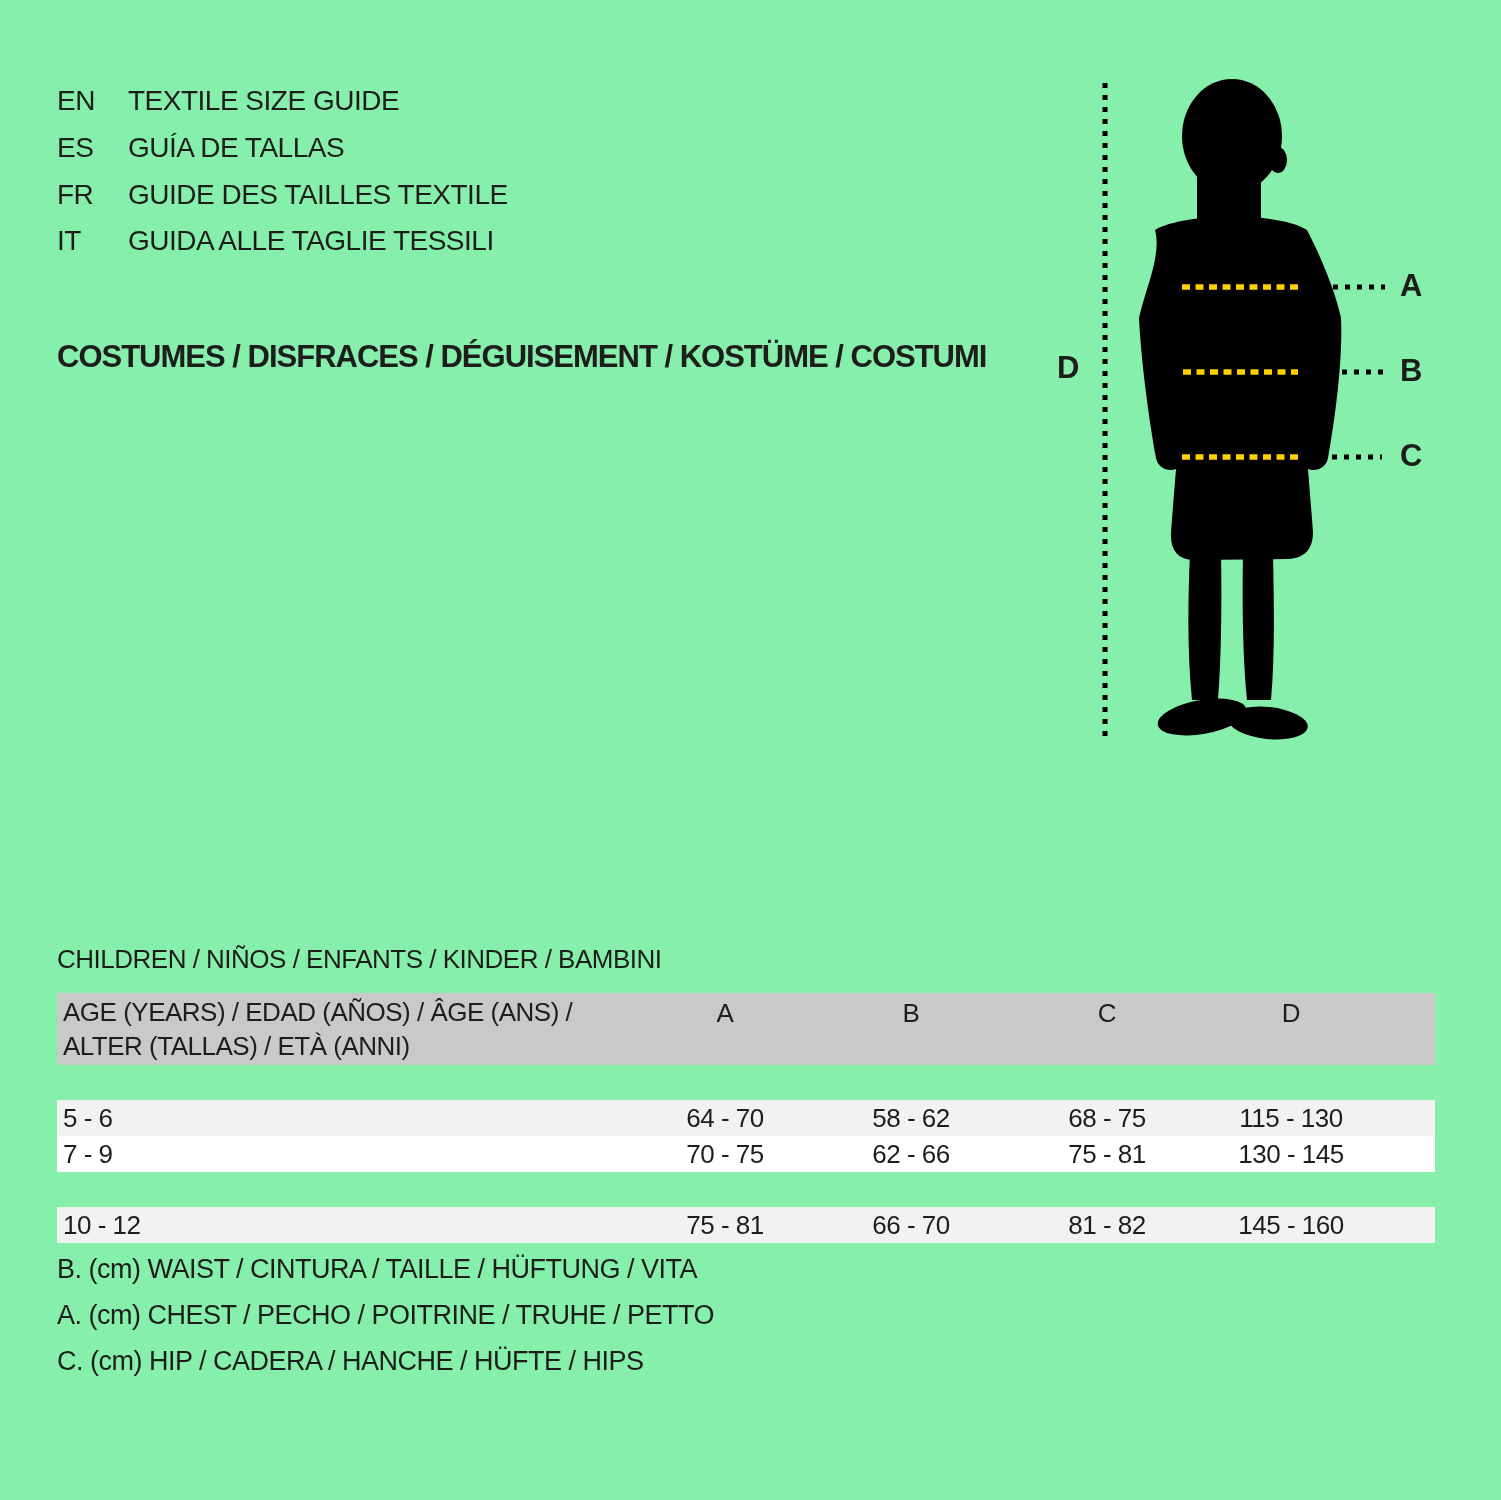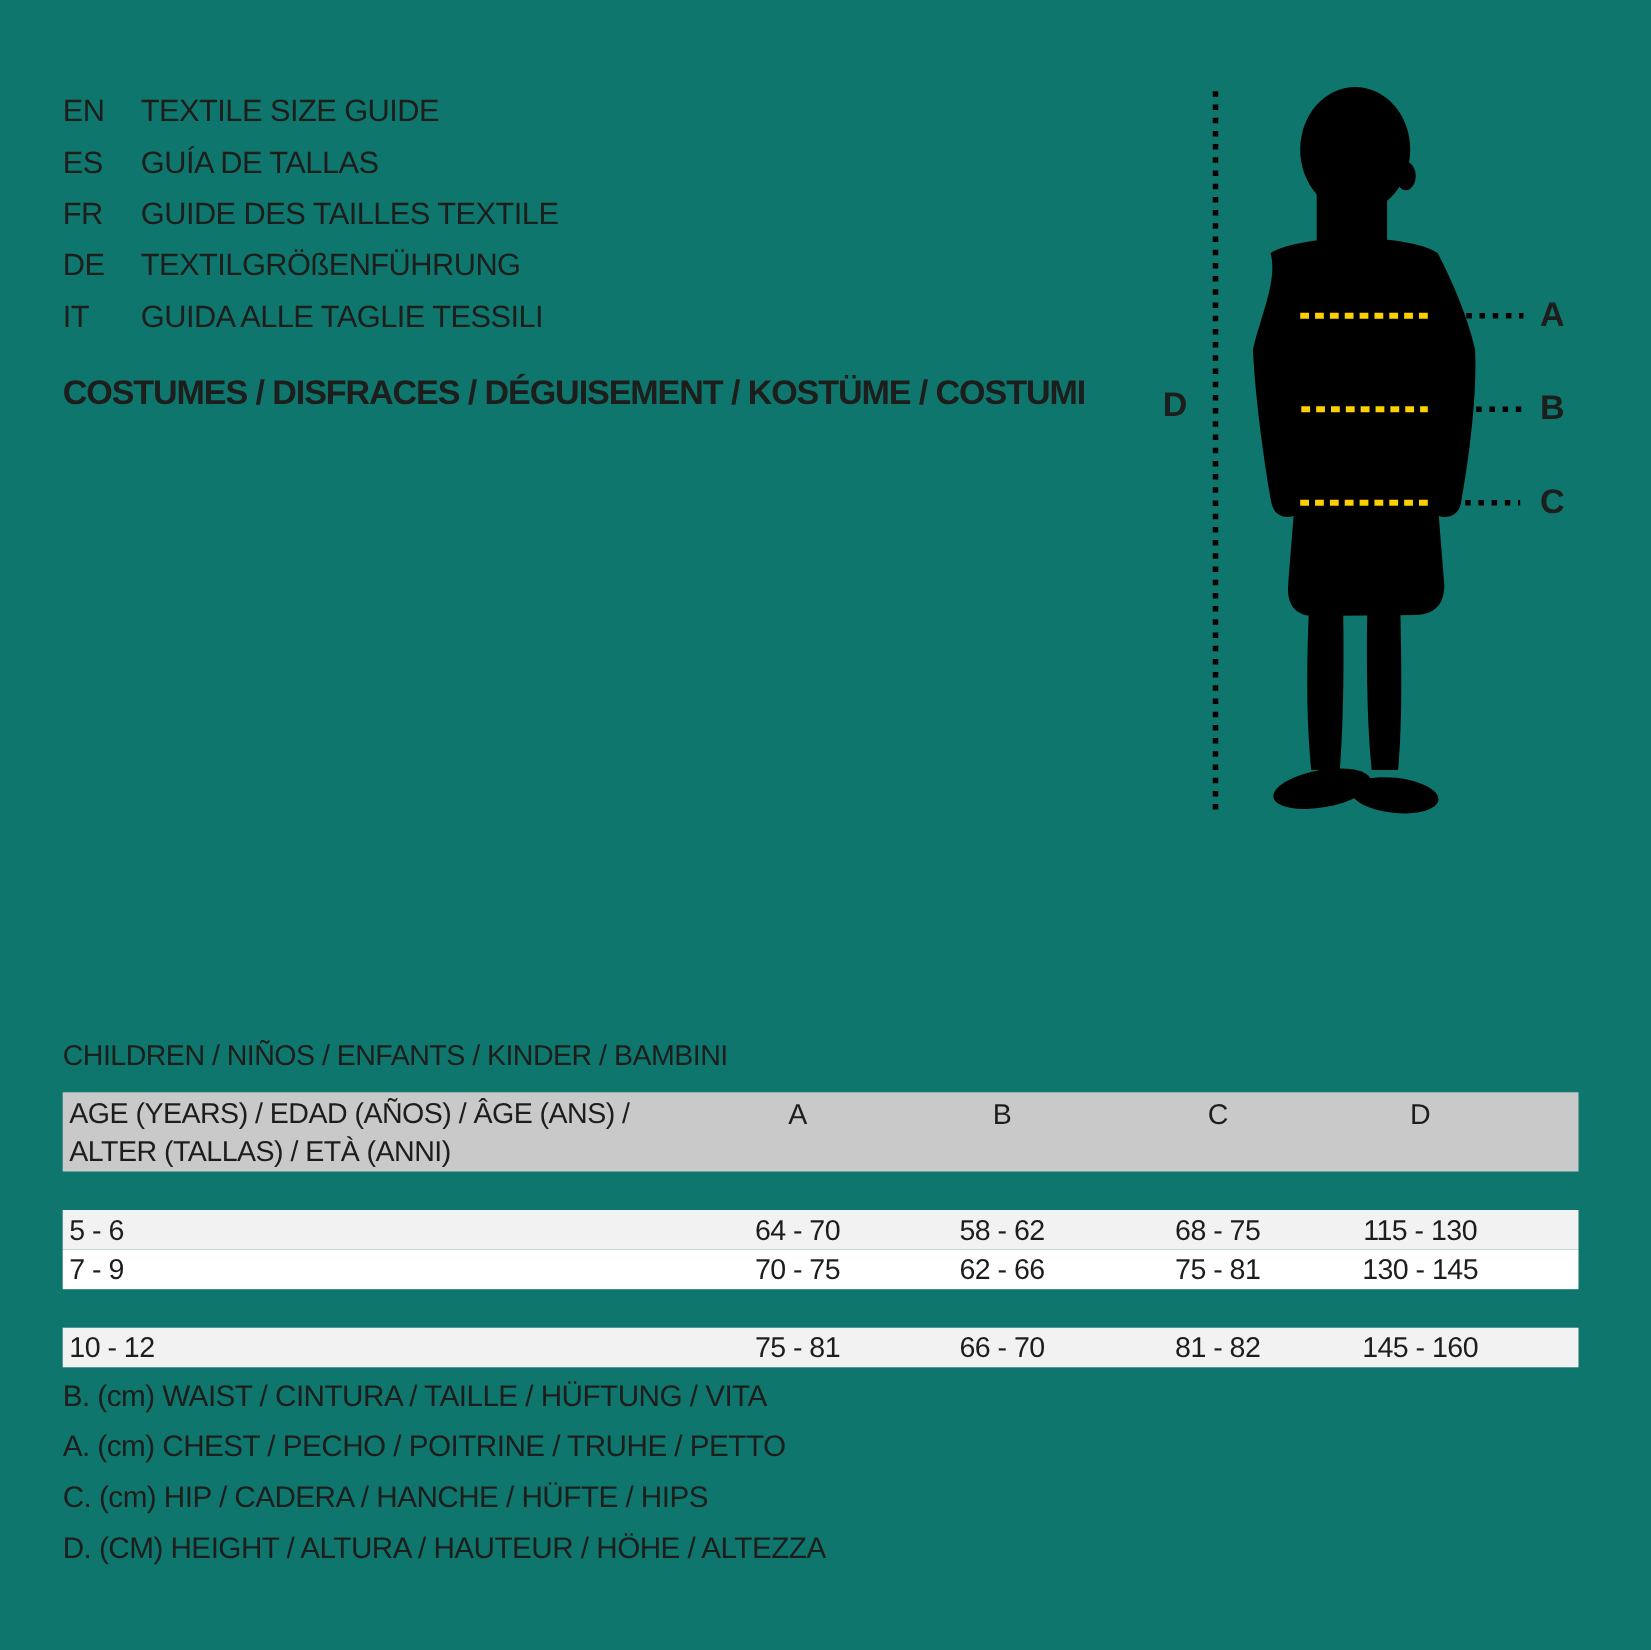--- a/index.html
+++ b/index.html
@@ -11,21 +11,21 @@
   }
   *{margin:0;padding:0;box-sizing:border-box;}
   html,body{background:#ffffff;}
   body{
     font-family:"Liberation Sans","DejaVu Sans",sans-serif;
     color:var(--text);
   }
   .page{
     position:relative;
     width:1501px;height:1500px;
-    background:#0f766e;
+    background:#86efac;
     overflow:hidden;
   }
 
   
   .lang-list{position:absolute;left:57px;top:78px;}
   .lang-row{display:flex;height:46.7px;align-items:center;font-size:28px;letter-spacing:-0.5px;}
   .lang-code{width:71px;flex:0 0 71px;}
   .lang-label{white-space:nowrap;}
 
   
@@ -89,24 +89,20 @@
       <span class="lang-code">EN</span>
       <span class="lang-label">TEXTILE SIZE GUIDE</span>
     </div>
     <div class="lang-row">
       <span class="lang-code">ES</span>
       <span class="lang-label">GUÍA DE TALLAS</span>
     </div>
     <div class="lang-row">
       <span class="lang-code">FR</span>
       <span class="lang-label">GUIDE DES TAILLES TEXTILE</span>
-    </div>
-    <div class="lang-row">
-      <span class="lang-code">DE</span>
-      <span class="lang-label">TEXTILGRÖßENFÜHRUNG</span>
     </div>
     <div class="lang-row">
       <span class="lang-code">IT</span>
       <span class="lang-label">GUIDA ALLE TAGLIE TESSILI</span>
     </div>
   </div>
 
   <div class="headline">COSTUMES / DISFRACES / DÉGUISEMENT / KOSTÜME / COSTUMI</div>
 
   <div class="figure">
@@ -186,16 +182,15 @@
       <span class="t-col col-b">66 - 70</span>
       <span class="t-col col-c">81 - 82</span>
       <span class="t-col col-d">145 - 160</span>
     </div>
   </div>
 
   <div class="legend">
     <div class="legend-line">B. (cm) WAIST / CINTURA / TAILLE / HÜFTUNG / VITA</div>
     <div class="legend-line">A. (cm) CHEST / PECHO / POITRINE / TRUHE / PETTO</div>
     <div class="legend-line">C. (cm) HIP / CADERA / HANCHE / HÜFTE / HIPS</div>
-    <div class="legend-line">D. (CM) HEIGHT / ALTURA / HAUTEUR / HÖHE / ALTEZZA</div>
   </div>
 
 </div>
 
 </body></html>

